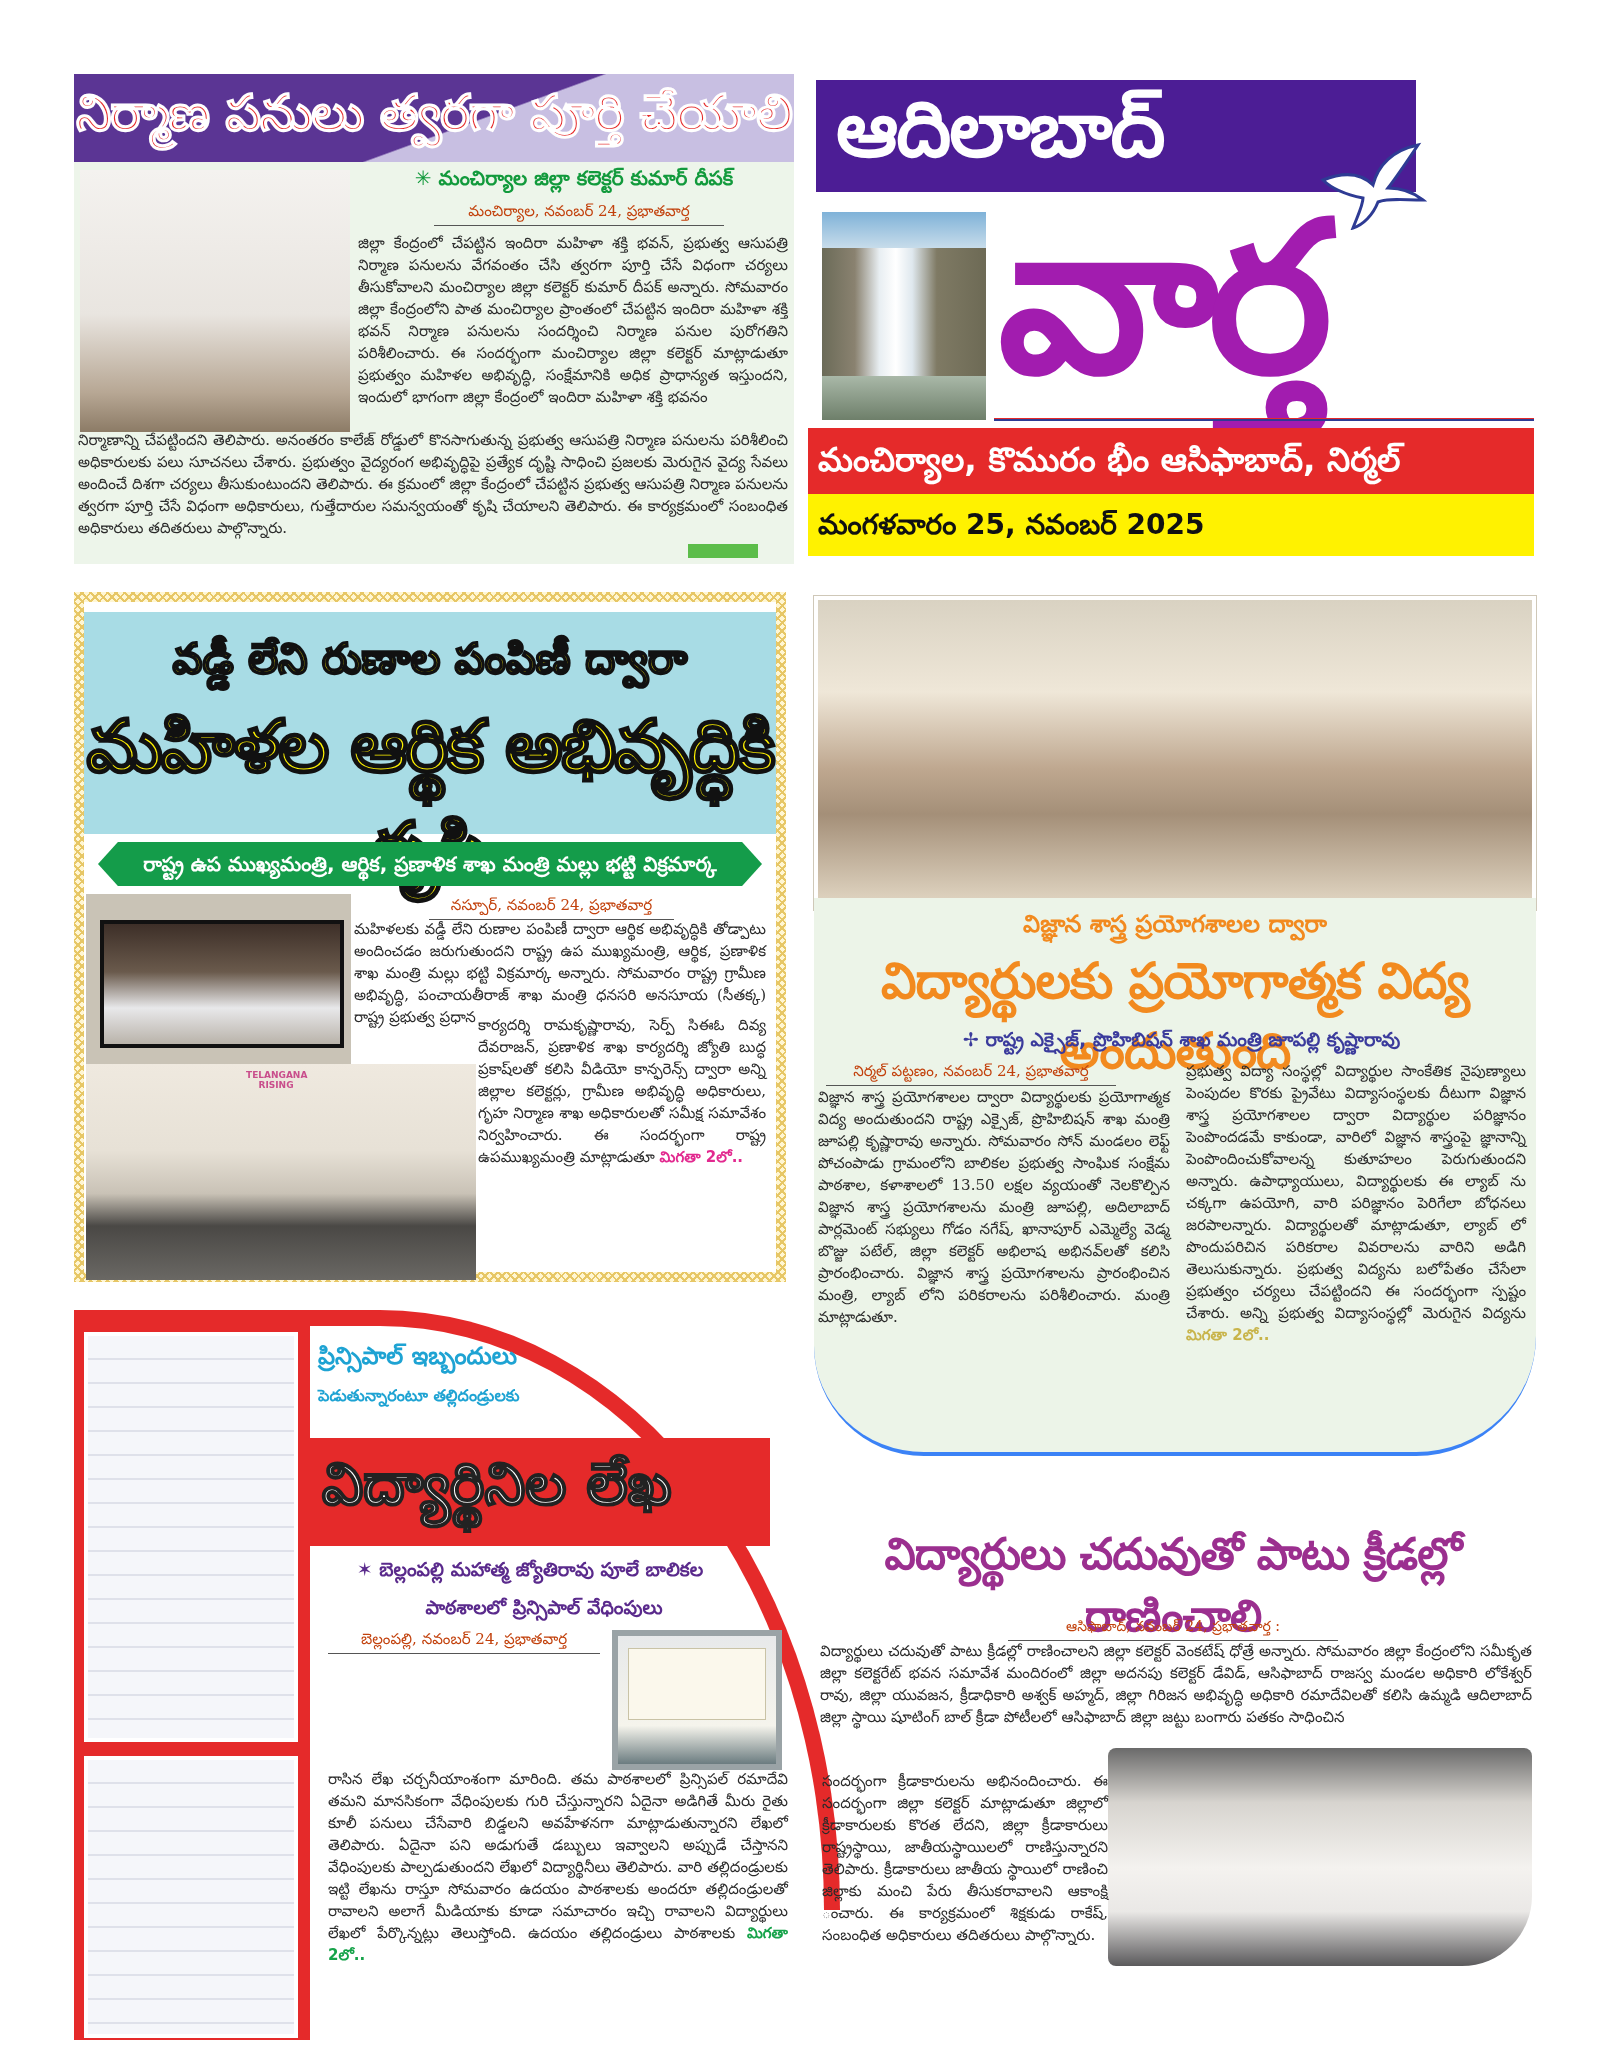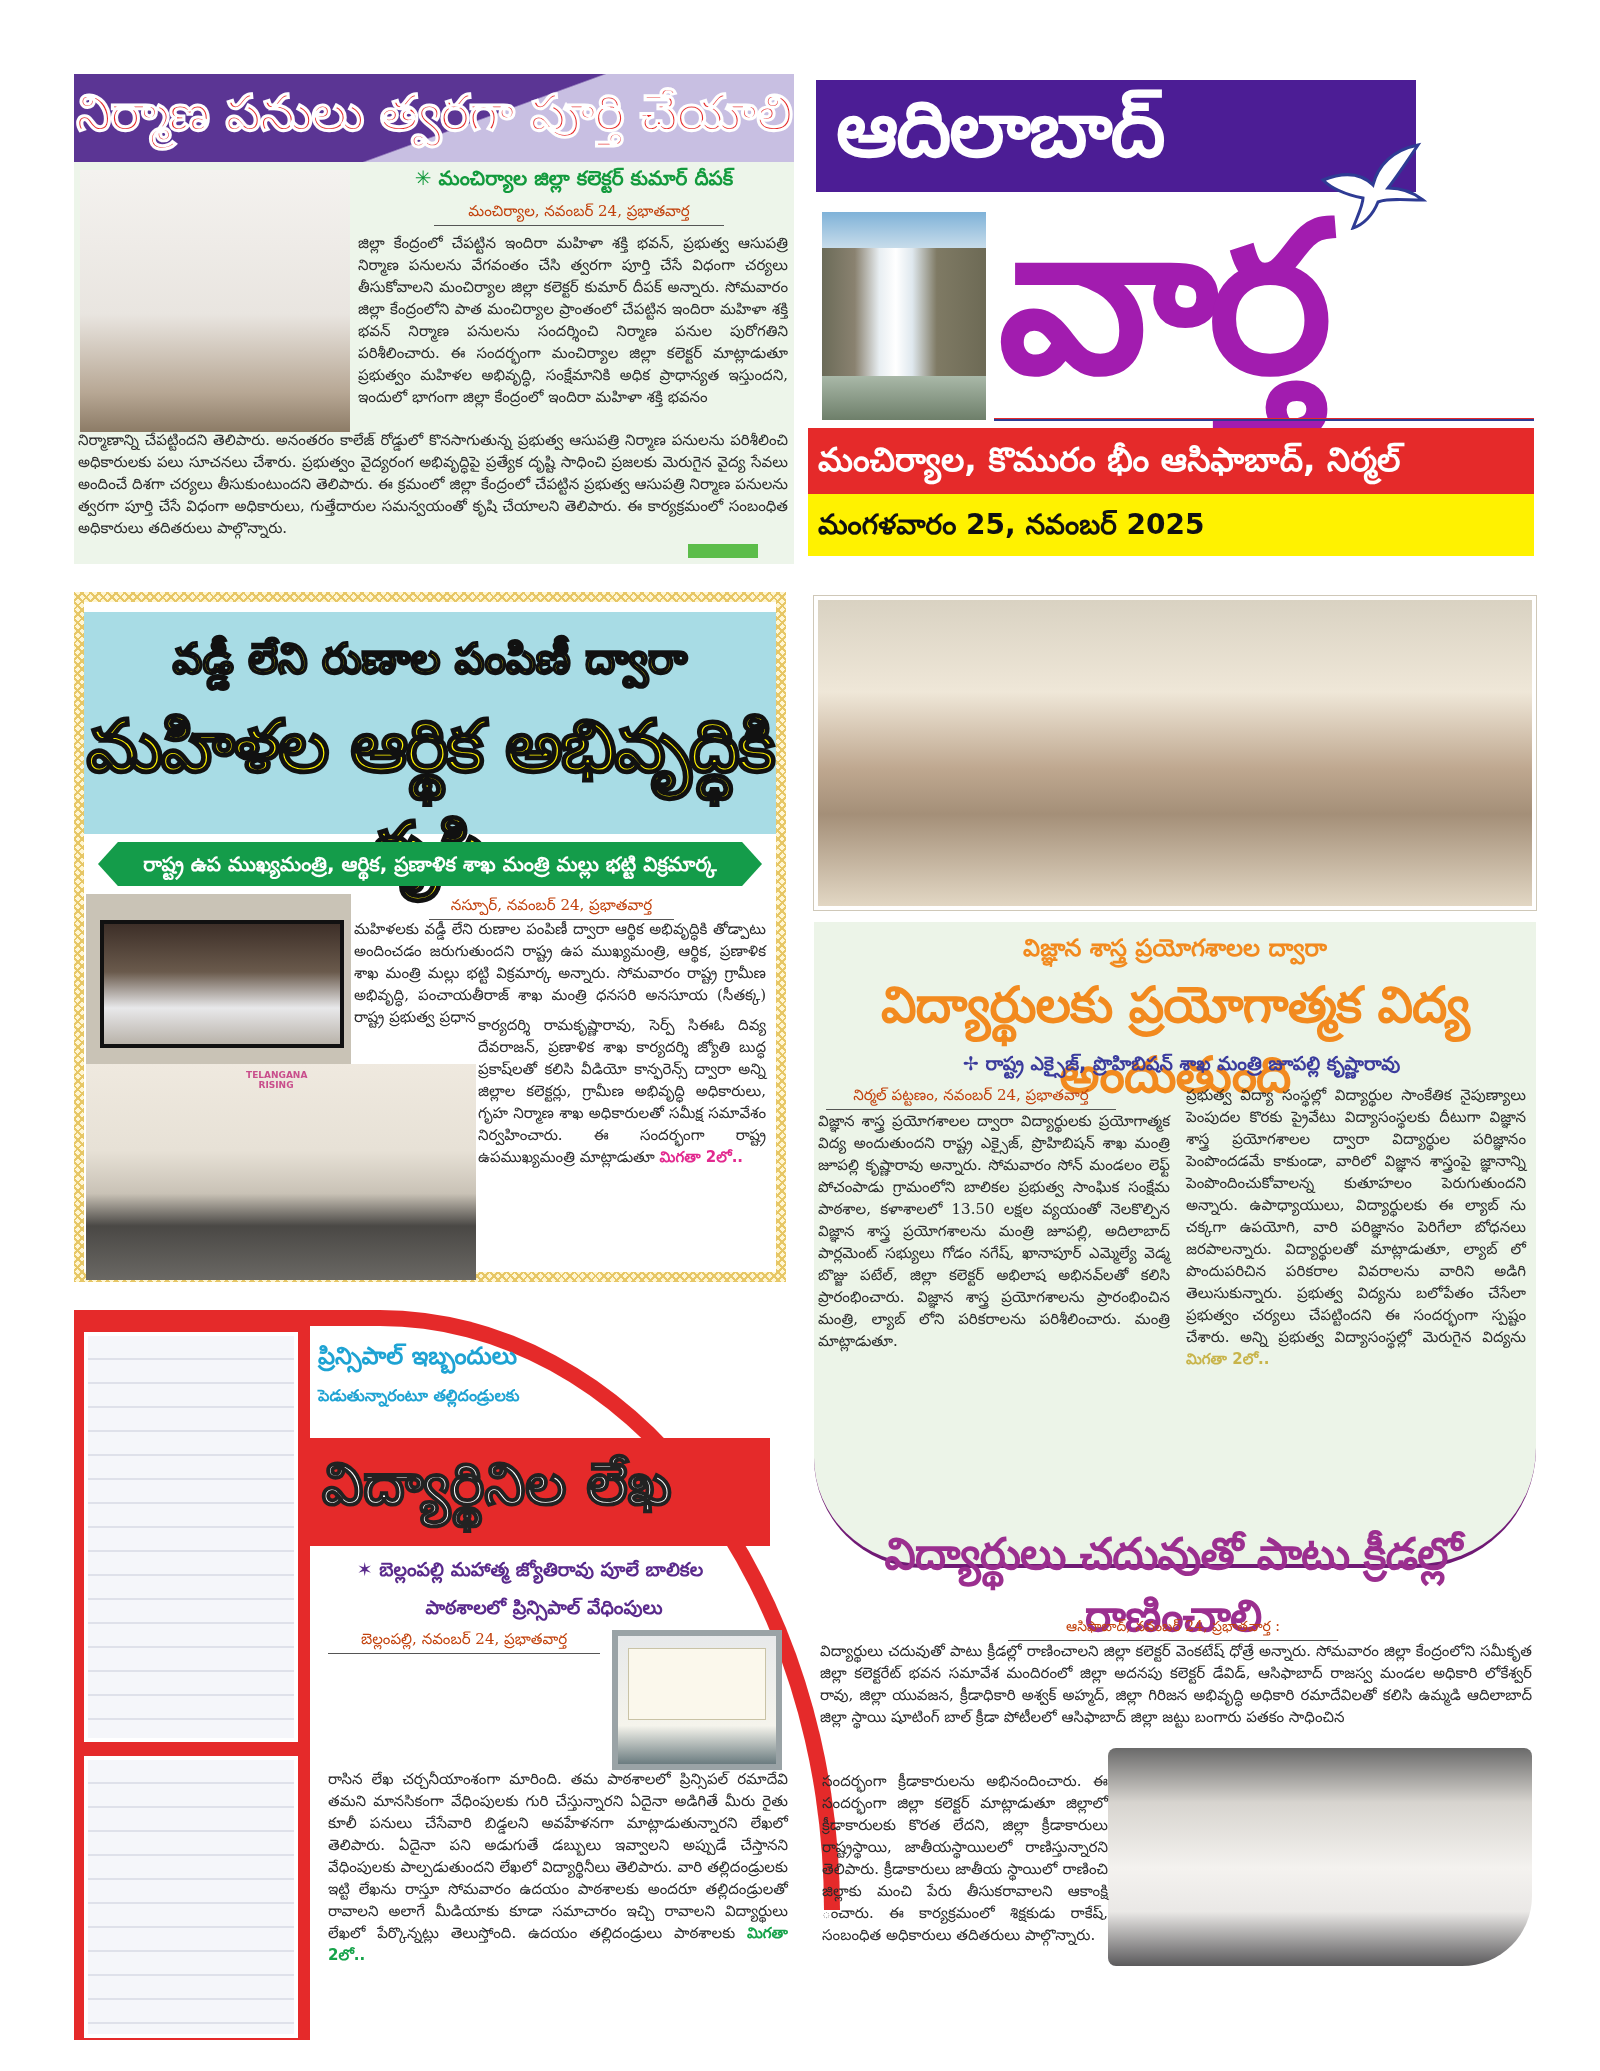--- a/index.html
+++ b/index.html
@@ -50,21 +50,21 @@
   #s2 .photo-screen { left: 2px; top: 292px; width: 265px; height: 170px; background: #c9c3b6; }
   #s2 .photo-screen::before { content:""; position:absolute; left:14px; top:26px; width:236px; height:120px; background: linear-gradient(180deg,#3d2f28 0%,#6a5a4c 40%,#e8e8ea 70%,#b9b3aa 100%); border:4px solid #111; }
   #s2 .photo-meeting { left: 2px; top: 462px; width: 390px; height: 216px; background: linear-gradient(180deg,#efe9df 0%,#e7e1d6 40%,#c9c2b6 60%,#4a4845 75%,#6a6864 100%); }
   #s2 .photo-meeting::after { content:"TELANGANA RISING"; position:absolute; left:160px; top:6px; width:60px; font-size:9px; font-weight:bold; color:#c94e8c; text-align:center; }
   #s2 .b1 { position: absolute; left: 270px; top: 316px; width: 412px; }
   #s2 .b2 { position: absolute; left: 394px; top: 412px; width: 288px; }
 
   
   #s3 { left: 808px; top: 590px; width: 730px; height: 872px; }
   #s3 .photo { left: 6px; top: 6px; width: 722px; height: 314px; background: linear-gradient(180deg,#d9d2c2 0%,#efe7d8 30%,#bfa890 55%,#a48f78 70%,#e2d7c4 100%); border: 4px solid #fff; outline: 1px solid #cfc8b8; }
-  #s3 .panel { position: absolute; left: 6px; top: 332px; width: 722px; height: 646px; background: #ecf4e8; border-bottom-right-radius: 120px; border-bottom-left-radius: 110px; border-bottom: 4px solid #701a75; }
+  #s3 .panel { position: absolute; left: 6px; top: 308px; width: 722px; height: 558px; background: #ecf4e8; border-bottom-right-radius: 120px; border-bottom-left-radius: 110px; border-bottom: 4px solid #3b82f6; }
   #s3 .sub { position: absolute; left: 0; right: 0; top: 12px; text-align: center; font-size: 24px; color: #f28a1f; font-weight: bold; }
   #s3 .h { position: absolute; left: 0; right: 0; top: 54px; text-align: center; font-size: 50px; color: #f28a1f; font-weight: bold; letter-spacing: -1px; }
   #s3 .byline { position: absolute; left: 0; right: 0; top: 130px; text-align: center; font-size: 19px; color: #3b3b9c; font-weight: bold; padding-left: 13px; }
   #s3 .dl { position: absolute; left: 12px; top: 164px; width: 290px; }
   #s3 .c1 { position: absolute; left: 4px; top: 188px; width: 352px; }
   #s3 .c2 { position: absolute; left: 372px; top: 162px; width: 340px; }
 
   
   #s4 { left: 74px; top: 1300px; width: 720px; height: 760px; }
   #s4 .letter-frame { position: absolute; left: 0; top: 10px; width: 236px; height: 730px; background: #e52a2a; }

